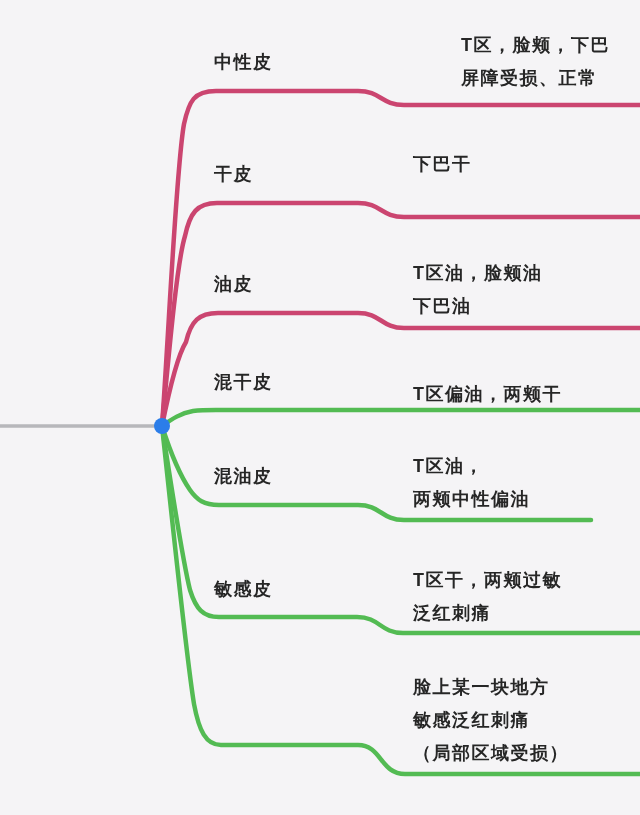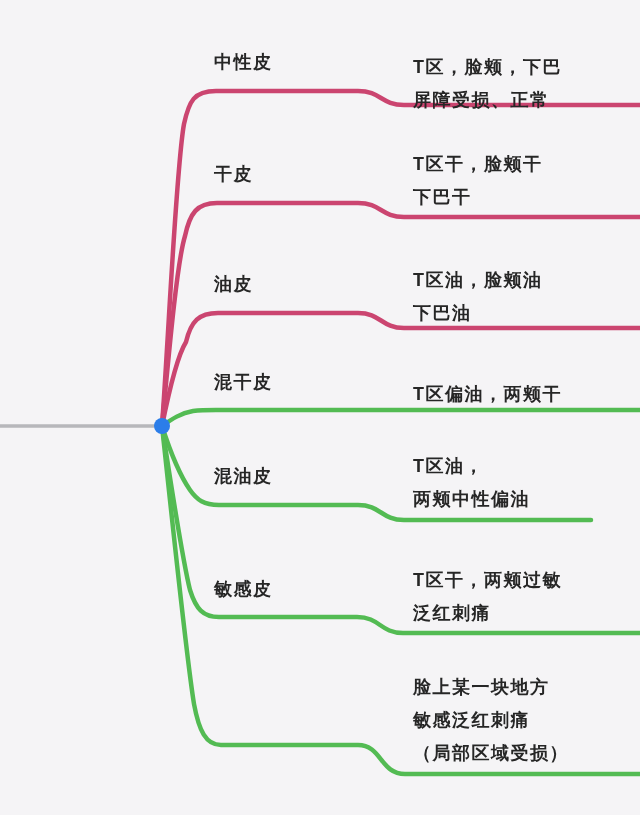--- a/index.html
+++ b/index.html
@@ -20,21 +20,21 @@
   }
   .node-desc span{display:block;}
   
   .root-label{left:18px;top:381px;}
   
   .lb{left:214px;}
   .lb1{top:46px;} .lb2{top:158px;} .lb3{top:268px;} .lb4{top:366px;}
   .lb5{top:460px;text-align:right;} .lb6{top:573px;} .lb7{top:700px;}
   
   .ds{left:413px;}
-  .ds1{top:51px;} .ds2{top:148px;} .ds3{top:264px;} .ds4{top:366px;margin-top:12px;}
+  .ds1{top:29px;margin-left:48px;} .ds2{top:148px;} .ds3{top:257px;} .ds4{top:366px;margin-top:12px;}
   .ds5{top:450px;} .ds6{top:564px;} .ds7{top:671px;}
 </style>
 </head>
 <body style="background: rgb(245, 244, 246); color: rgb(38, 38, 38);">
 
 <div class="canvas">
 
   <svg class="lines" viewBox="0 0 640 815">
     <path stroke-width="3.5" d="M-2 426 L158 426" stroke="#b7b7bb"></path>
     <path stroke-width="4.5" d="M162 426 C169 330 176 168 184 124 C189 101 194 91 216 91 L358 91 C381 91 381 105 404 105 L642 105" stroke="#cb4570"></path>
@@ -53,21 +53,20 @@
   <div class="node-label lb lb3">油皮</div>
   <div class="node-label lb lb4">混干皮</div>
   <div class="node-label lb lb5">混油皮</div>
   <div class="node-label lb lb6">敏感皮</div>
 
   <div class="node-desc ds ds1">
     <span>T区，脸颊，下巴</span>
     <span>屏障受损、正常</span>
   </div>
   <div class="node-desc ds ds2">
-    <span>T区干，脸颊干</span>
     <span>下巴干</span>
   </div>
   <div class="node-desc ds ds3">
     <span>T区油，脸颊油</span>
     <span>下巴油</span>
   </div>
   <div class="node-desc ds ds4">
     <span>T区偏油，两颊干</span>
   </div>
   <div class="node-desc ds ds5">

